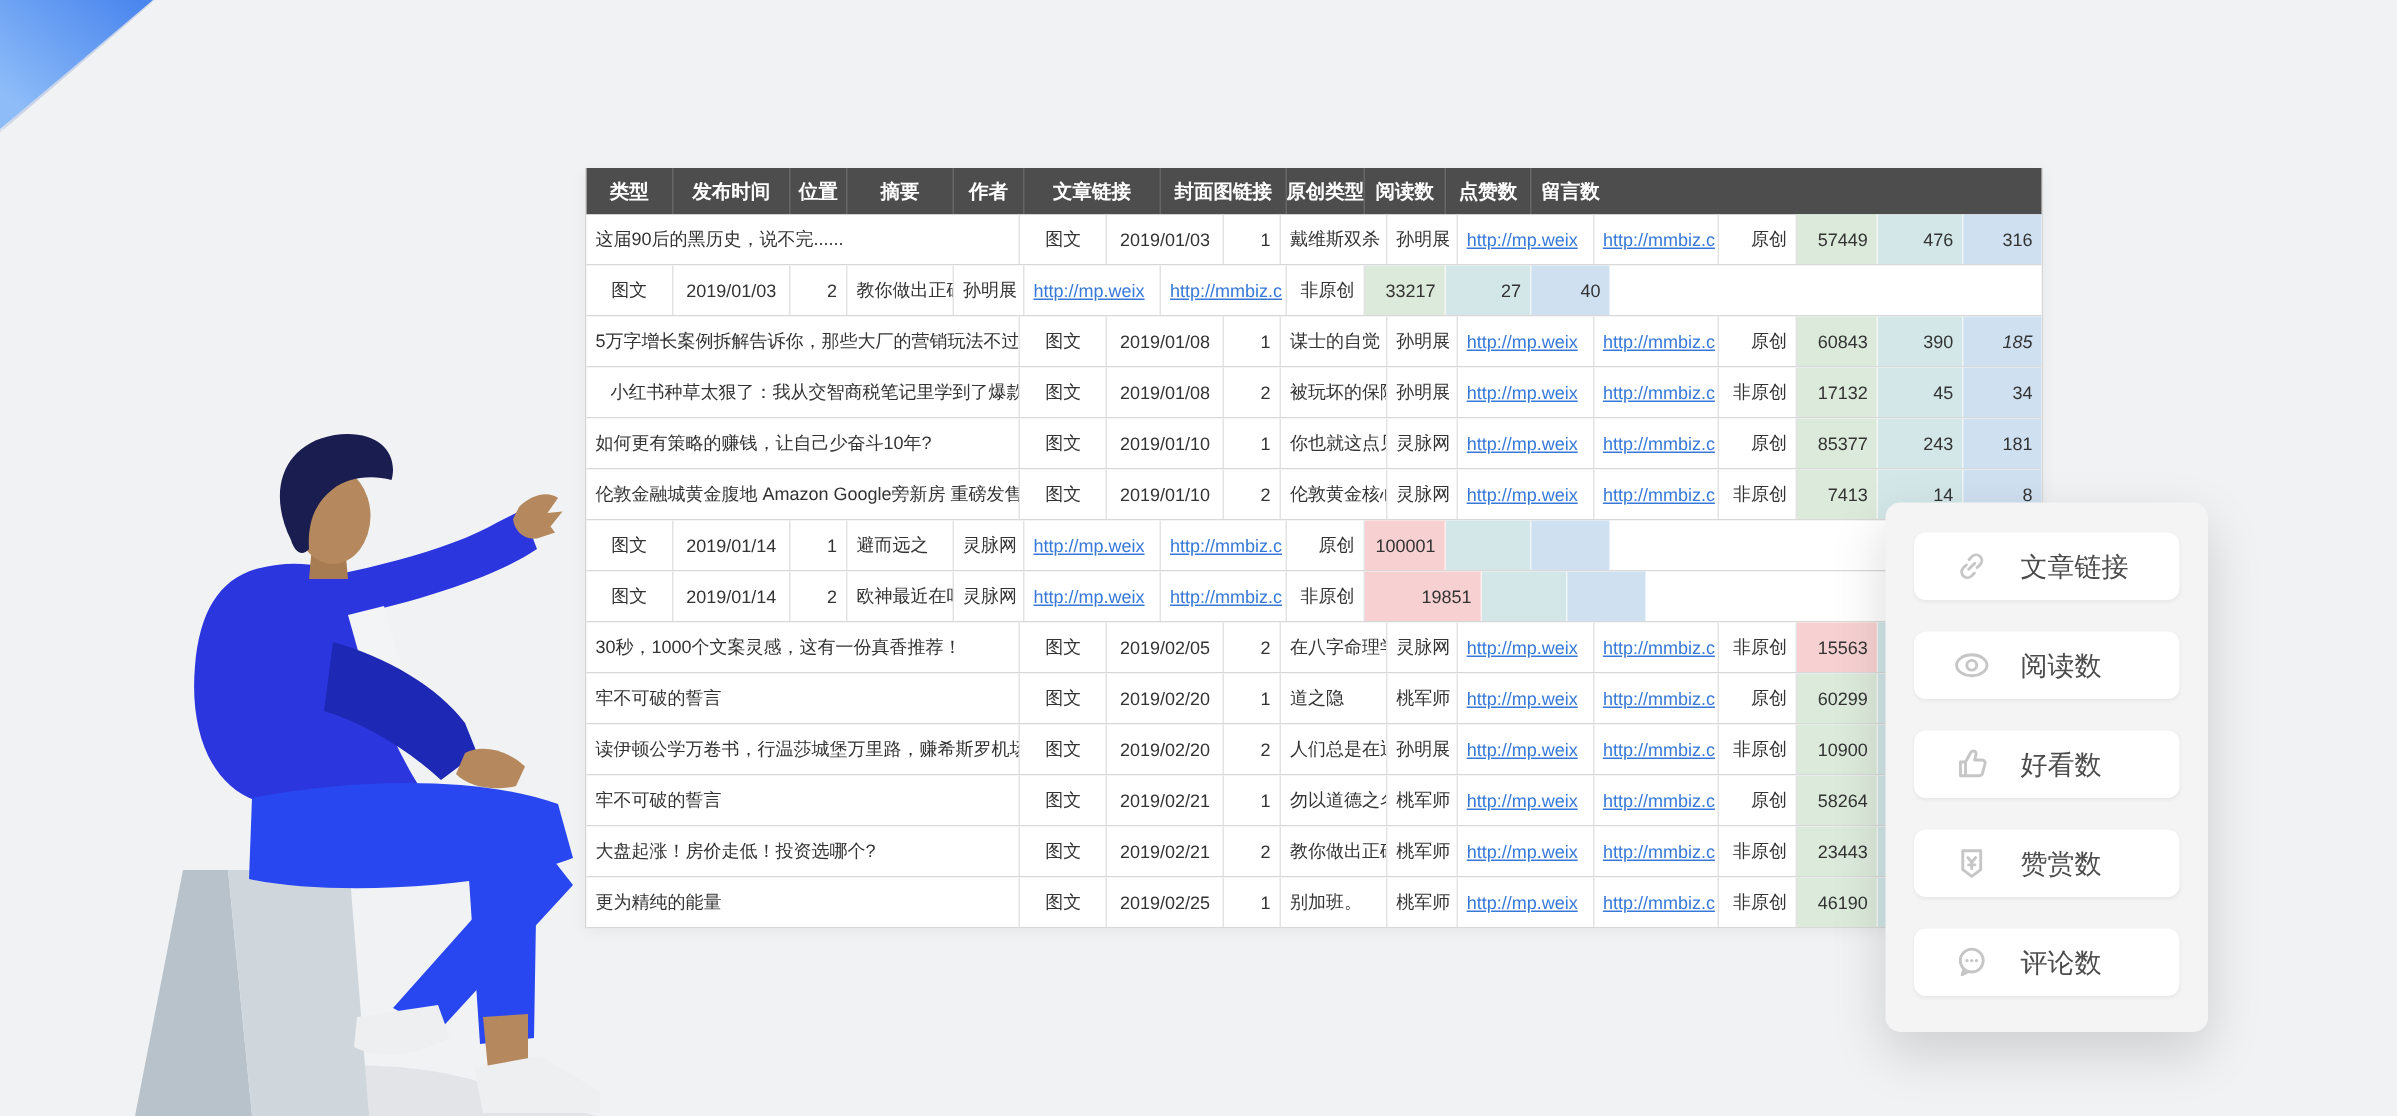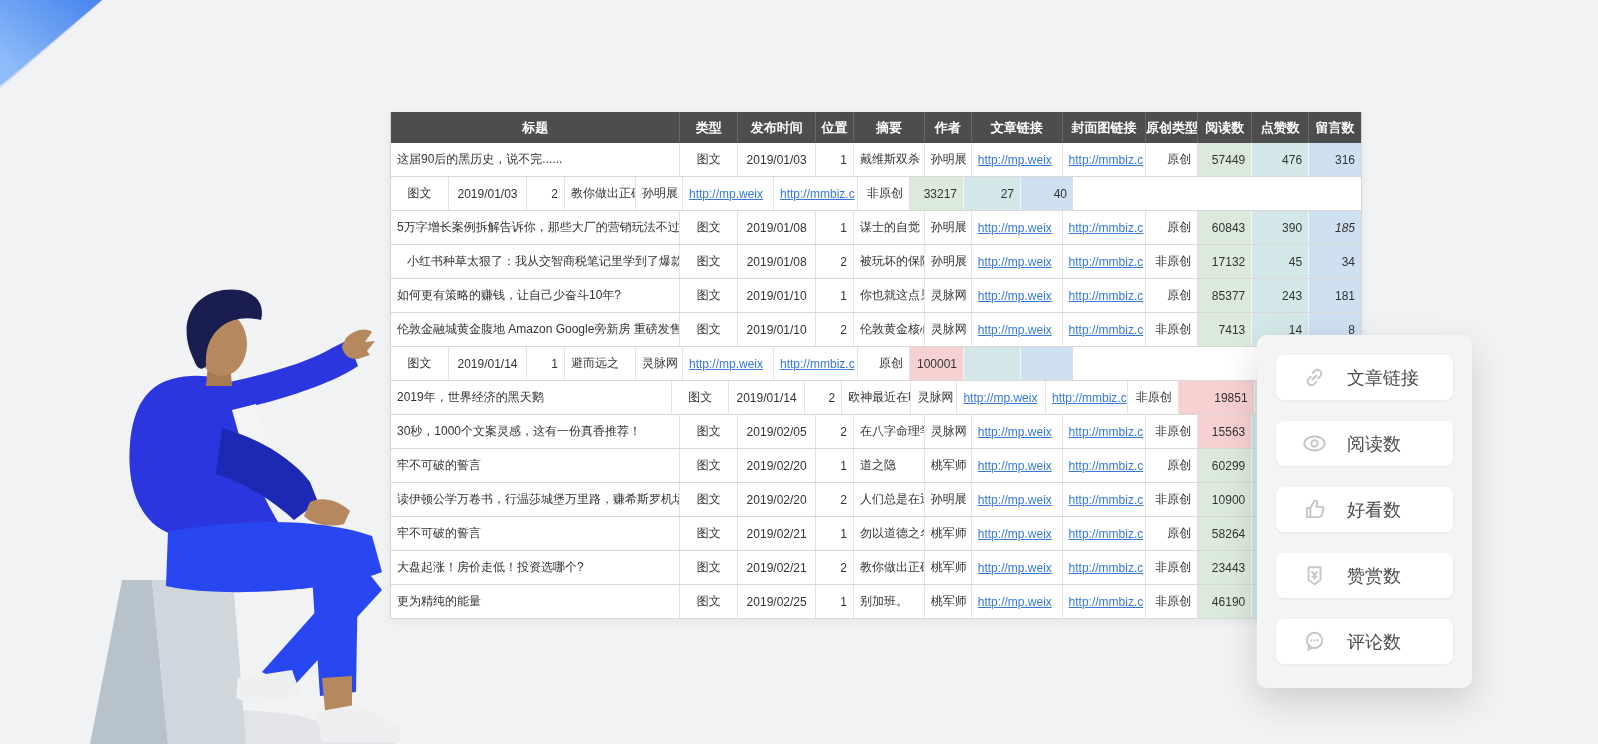--- a/index.html
+++ b/index.html
@@ -98,21 +98,20 @@
     <ellipse cx="162" cy="64" rx="25" ry="32" fill="#b5895d"></ellipse>
     <path d="M134,80 C118,48 128,16 163,10 C192,6 206,22 201,40 C186,36 171,39 162,46 C149,56 145,70 146,86 C141,92 136,87 134,80 Z" fill="#191d4f"></path>
     <path d="M172,130 L196,124 L210,172 L186,180 Z" fill="#f2f4f6"></path>
     <path d="M162,148 C198,158 232,178 250,202 L258,222 L234,240 C210,218 182,202 156,194 Z" fill="#1d28b5"></path>
     <path d="M250,222 C262,216 278,220 290,231 L284,244 C268,248 252,244 244,236 Z" fill="#b5895d"></path>
     <path d="M108,252 C180,238 262,238 312,256 L322,292 C270,312 160,318 106,306 Z" fill="#2847f0"></path>
   </svg>
 
   <div class="table-wrap">
     <div class="thead">
-        <div class="th" style="width: 290px;">标题</div>
         <div class="th" style="width: 58px;">类型</div>
         <div class="th" style="width: 78px;">发布时间</div>
         <div class="th" style="width: 38px;">位置</div>
         <div class="th" style="width: 71px;">摘要</div>
         <div class="th" style="width: 47px;">作者</div>
         <div class="th" style="width: 91px;">文章链接</div>
         <div class="th" style="width: 84px;">封面图链接</div>
         <div class="th" style="width: 52px;">原创类型</div>
         <div class="th" style="width: 54px;">阅读数</div>
         <div class="th" style="width: 57px;">点赞数</div>
@@ -237,21 +236,20 @@
           </div>
           <div class="td align-left" style="width: 84px;">
             <a href="#">http://mmbiz.c</a>
           </div>
           <div class="td align-right" style="width: 52px;">原创</div>
           <div class="td align-right tint-alert" style="width: 54px;">100001</div>
           <div class="td align-right tint-likes" style="width: 57px;"></div>
           <div class="td align-right tint-comments" style="width: 52px;"></div>
         </div>
         <div class="tr">
-          <div class="td align-left" style="width: 290px;">2019年，世界经济的黑天鹅</div>
           <div class="td align-center" style="width: 58px;">图文</div>
           <div class="td align-center" style="width: 78px;">2019/01/14</div>
           <div class="td align-right" style="width: 38px;">2</div>
           <div class="td align-left" style="width: 71px;">欧神最近在吐</div>
           <div class="td align-left" style="width: 47px;">灵脉网</div>
           <div class="td align-left" style="width: 91px;">
             <a href="#">http://mp.weix</a>
           </div>
           <div class="td align-left" style="width: 84px;">
             <a href="#">http://mmbiz.c</a>

